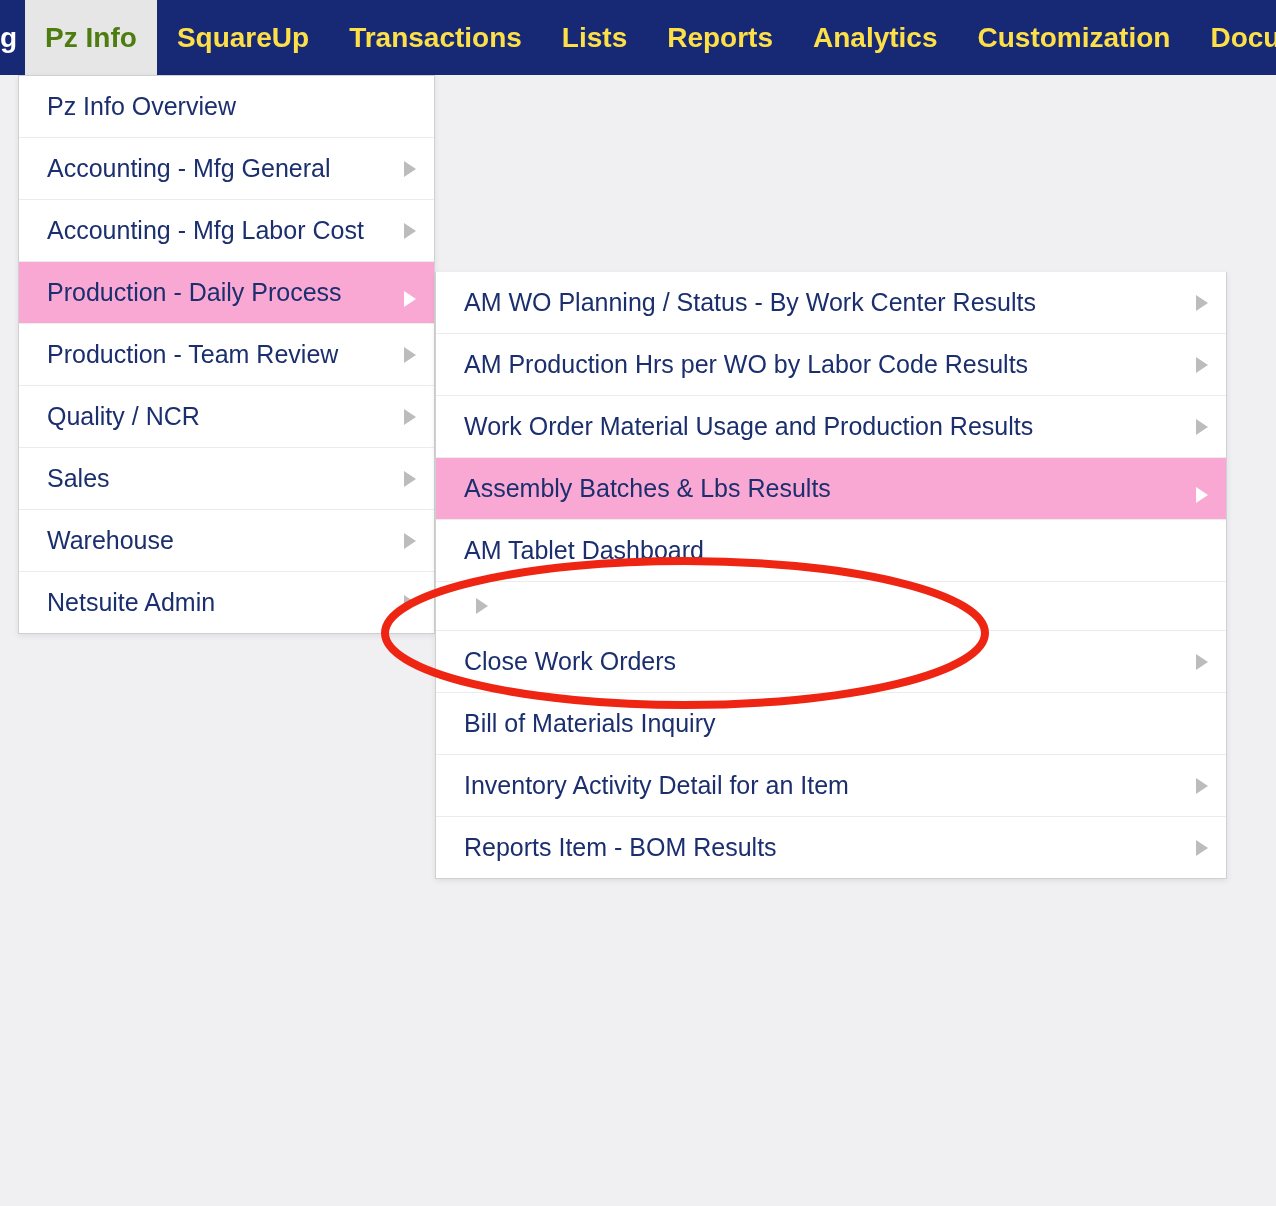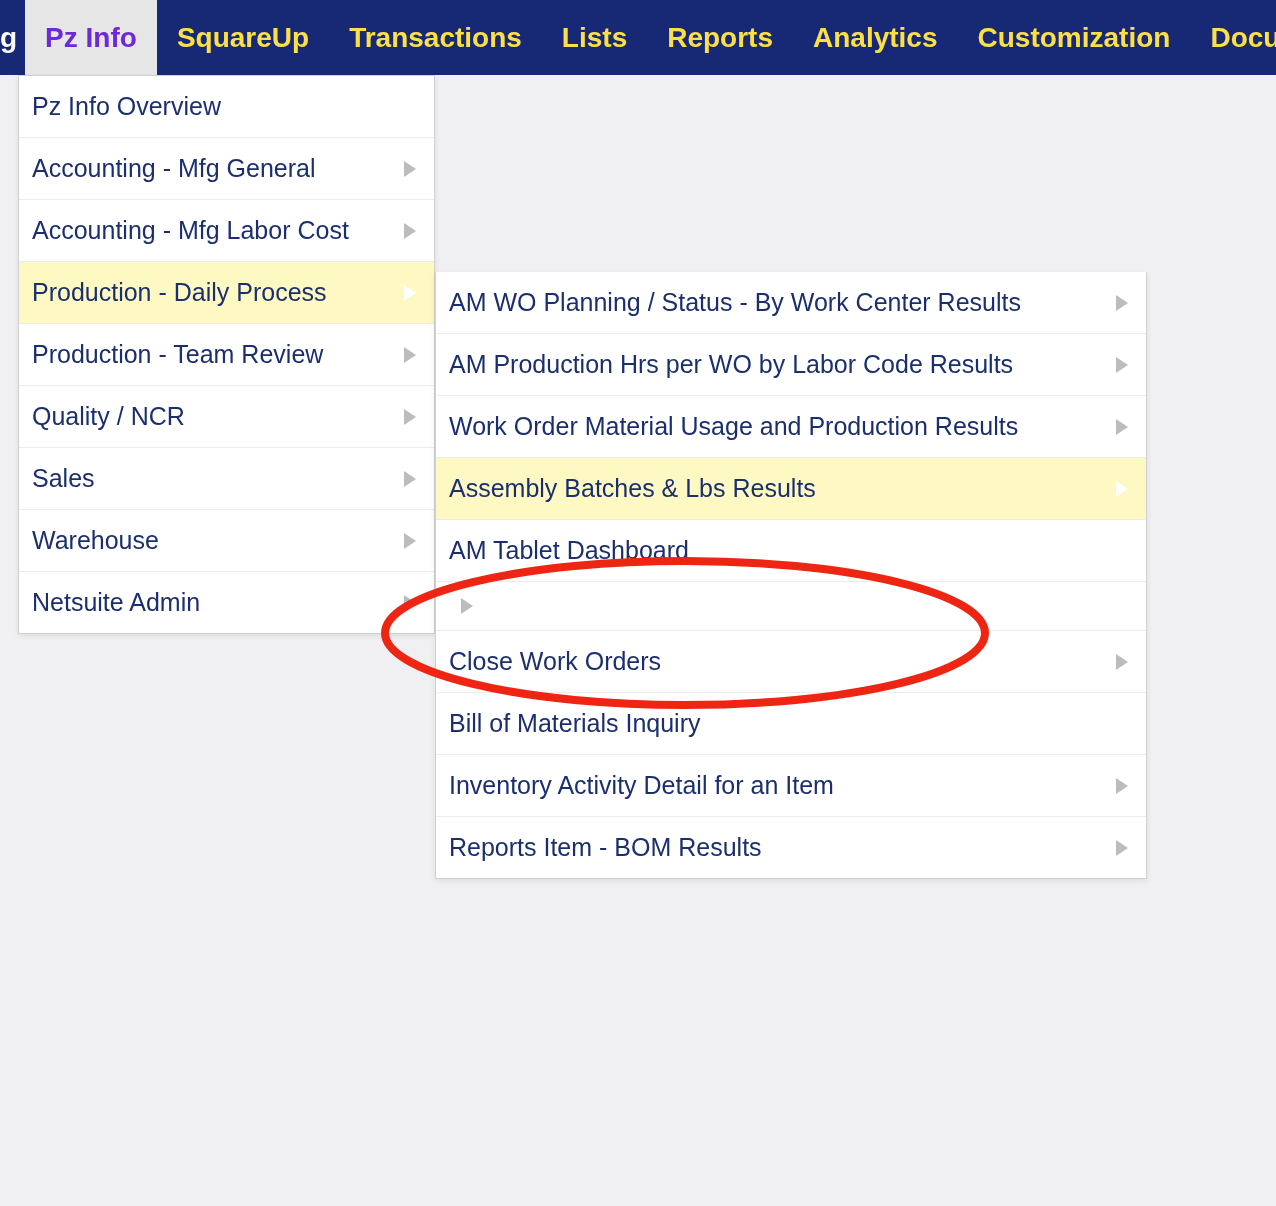--- a/index.html
+++ b/index.html
@@ -33,52 +33,52 @@
     color: #fde047;
     font-weight: 700;
     font-size: 28px;
     padding: 0 20px;
     display: flex;
     align-items: center;
     cursor: pointer;
   }
   .nav-item.active {
     background: #e6e6e6;
-    color: #6d28d9;
+    color: #4d7c0f;
   }
   .dropdown-panel {
     position: absolute;
     background: #ffffff;
     border: 1px solid #d0d0d0;
     box-shadow: 0 2px 6px rgba(0,0,0,0.08);
   }
   .panel1 {
     left: 18px;
     top: 75px;
     width: 417px;
   }
   .panel2 {
     left: 435px;
     top: 272px;
-    width: 712px;
+    width: 792px;
     border-top: none;
   }
   .menu-item {
     display: flex;
     align-items: center;
     justify-content: space-between;
     color: #1b2f6e;
     font-size: 25px;
     font-weight: 400;
-    padding: 16px 18px 16px 13px;
+    padding: 16px 18px 16px 28px;
     cursor: pointer;
     border-top: 1px solid #ececec;
   }
   .menu-item:first-child { border-top: none; }
-  .menu-item.highlight { background: #fef9c3; }
+  .menu-item.highlight { background: #f9a8d4; align-items: flex-end; }
   .menu-item.highlight .chev { border-left-color: #ffffff; }
   .chev {
     width: 0; height: 0;
     border-top: 8px solid transparent;
     border-bottom: 8px solid transparent;
     border-left: 12px solid #bcbcbc;
     flex: 0 0 auto;
     margin-left: 12px;
   }
   .annot {

